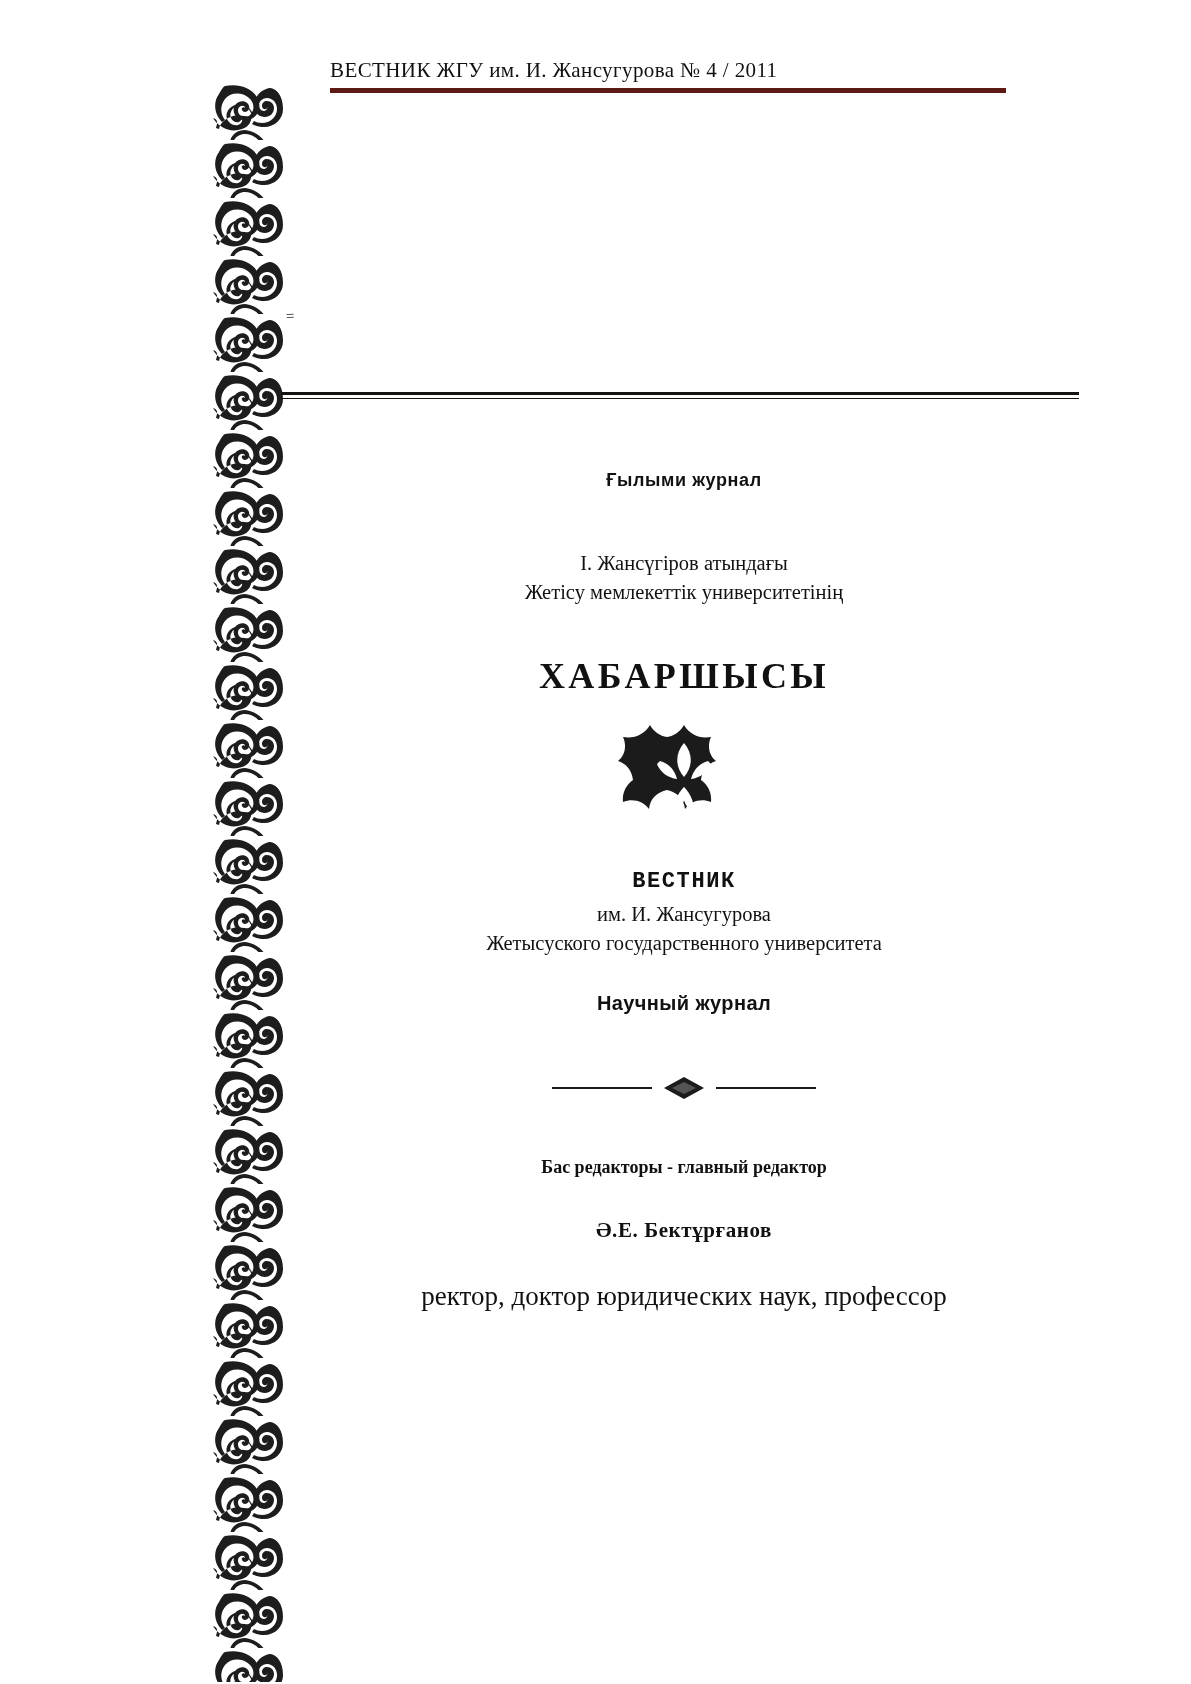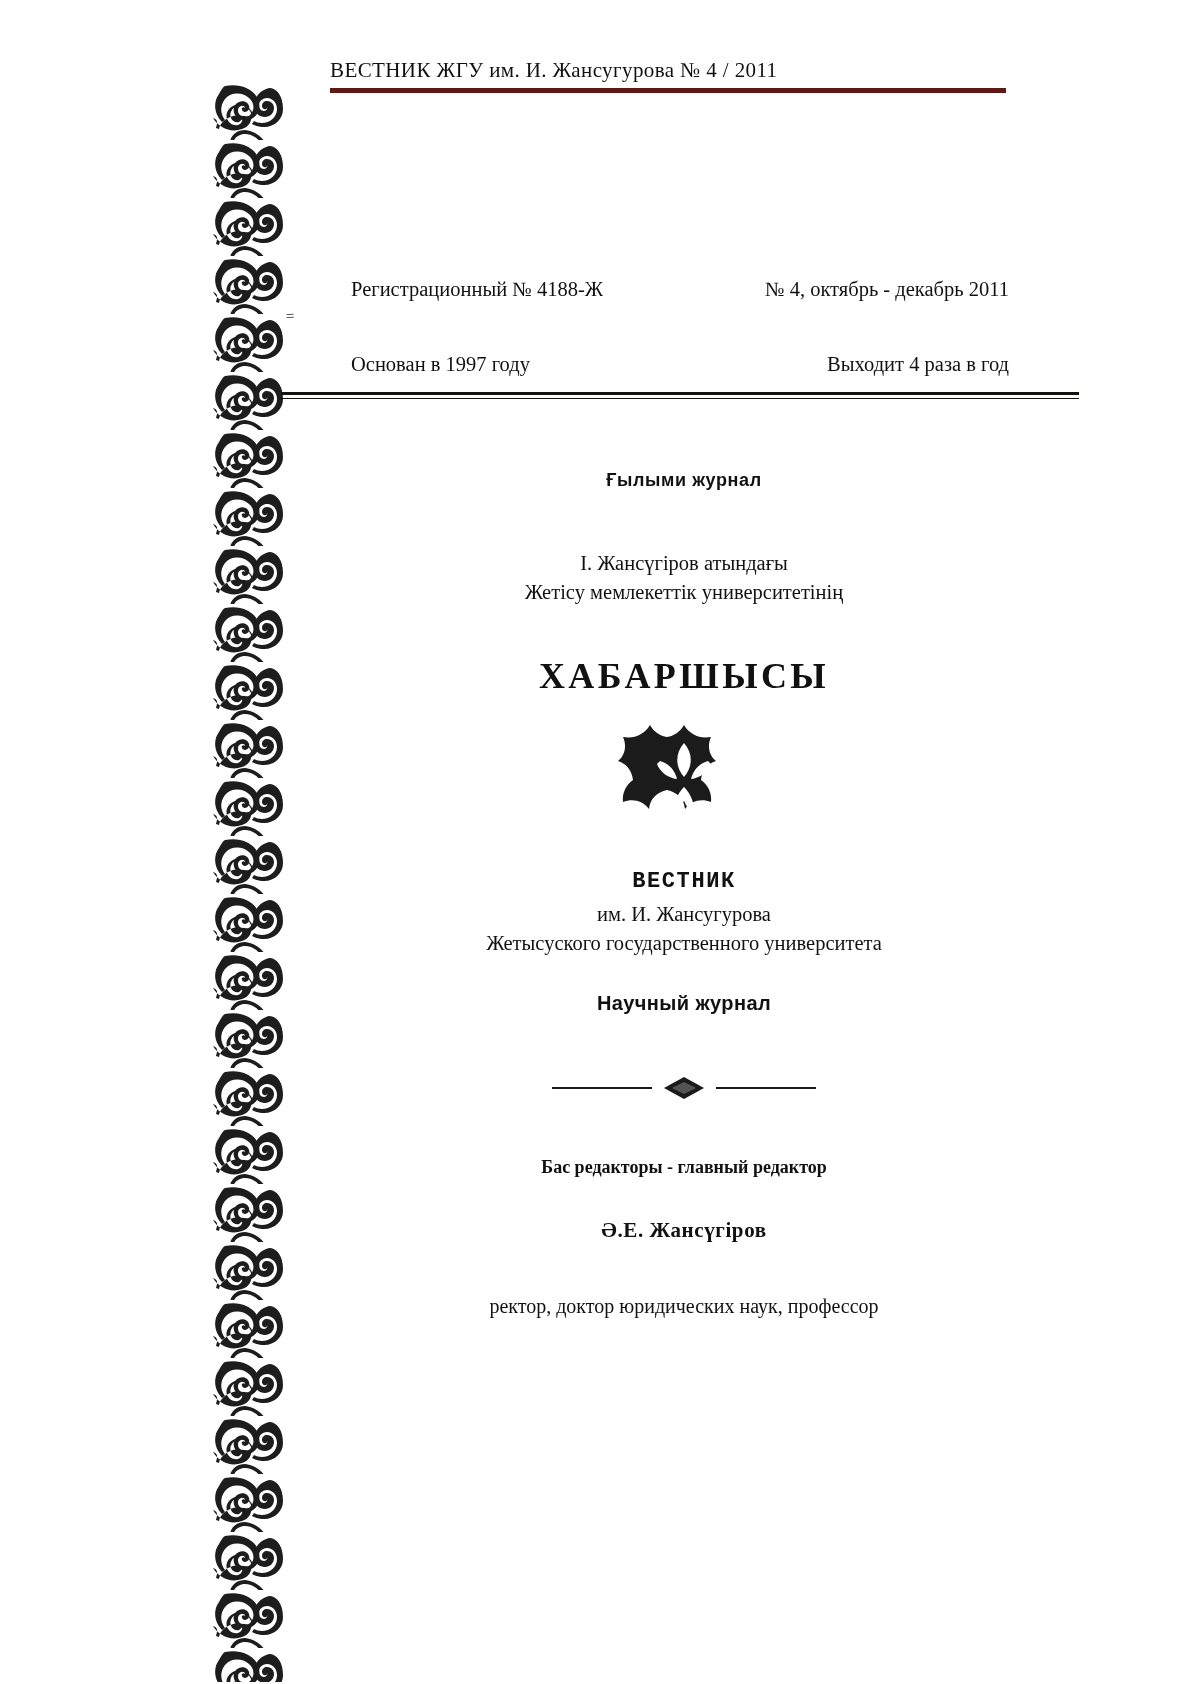--- a/index.html
+++ b/index.html
@@ -161,22 +161,22 @@
     font-size: 18px;
     font-weight: bold;
   }
   .editor-name {
     margin-top: 40px;
     font-weight: bold;
     font-size: 21px;
     letter-spacing: 0.6px;
   }
   .editor-title {
-    margin-top: 52px;
-    font-size: 20px;
+    margin-top: 38px;
+    font-size: 27px;
   }
 </style>
 </head>
 <body>
 
 <div class="running-head">ВЕСТНИК  ЖГУ им. И. Жансугурова  № 4 / 2011</div>
 <div class="rule-top"></div>
 
 <div class="ornament-column" id="ornament-column">
   <svg class="motif" viewBox="0 0 84 58" aria-hidden="true">
@@ -399,28 +399,20 @@
     <g fill="currentColor">
       <path d="M20 4 c14-3 28 2 33 13 3 7 1 15-5 19 -6 4-14 3-18-3 -3-5-1-11 4-13 4-2 9 0 10 4 1 3-1 6-4 6 -2 0-4-2-3-4 1-1 2-1 3 0 0-2-2-3-4-2 -3 1-4 5-2 8 3 4 9 4 12 0 4-5 3-12-2-16 -7-6-18-6-24 1 -5 6-5 15 0 21 l-3 2 C9 32 8 20 14 12 16 8 18 5 20 4z"></path>
       <path d="M64 6 c-8 2-14 8-15 16 -1 7 4 13 11 13 5 0 9-4 9-9 0-4-3-7-7-7 -3 0-5 2-5 5 0 2 2 4 4 3 1 0 1-1 1-2 1 2-1 4-3 4 -3 0-5-3-5-6 0-4 4-7 8-7 6 0 10 5 10 11 0 8-7 14-15 14 -3 0-6-1-8-2 l-2 3 c4 2 8 3 12 3 11 0 19-8 19-18 C78 14 72 6 64 6z"></path>
       <path d="M8 36 c6 10 18 15 29 11 7-2 11-9 9-16 -2-6-8-9-14-7 -5 2-8 7-6 12 1 3 5 5 8 4 2-1 3-3 2-5 -1-1-2-2-3-1 1-1 3 0 4 2 1 3-1 6-4 7 -5 1-9-2-11-6 -2-6 2-12 8-14 8-3 16 2 18 10 l3-1 C48 38 38 32 28 34 21 36 15 41 14 47 l-3-1 C12 42 14 38 8 36z"></path>
       <path d="M40 48 c9 1 17 6 21 14 l-4 1 c-3-6-10-11-17-11 -6 0-11 4-12 9 l-3-1 c1-7 7-12 15-12z"></path>
     </g>
   </svg>
   </div>
 
 <div class="info-block">
-  <div class="info-row first">
-    <span class="left">Регистрационный  № 4188-Ж</span>
-    <span class="right">№ 4,  октябрь - декабрь 2011</span>
-  </div>
-  <div class="info-row second">
-    <span class="left">Основан в 1997 году</span>
-    <span class="right">Выходит 4 раза в год</span>
-  </div>
 </div>
 <div class="equals-mark">=</div>
 
 <div class="rule-double">
   <div class="thick"></div>
   <div class="thin"></div>
 </div>
 
 <div class="center-col">
 
@@ -455,16 +447,16 @@
 
   
   <svg class="divider-orn" viewBox="0 0 280 26" aria-hidden="true">
     <line x1="8" y1="13" x2="108" y2="13" stroke="currentColor" stroke-width="2"></line>
     <line x1="172" y1="13" x2="272" y2="13" stroke="currentColor" stroke-width="2"></line>
     <polygon points="140,2 160,13 140,24 120,13" fill="currentColor"></polygon>
     <polygon points="140,7 152,13 140,19 128,13" fill="#ffffff" opacity="0.25"></polygon>
   </svg>
 
   <div class="editor-label">Бас  редакторы - главный редактор</div>
-  <div class="editor-name">Ә.Е.  Жансүгіров</div>
+  <div class="editor-name">Ә.Е.  Бектұрғанов</div>
   <div class="editor-title">ректор, доктор юридических  наук, профессор</div>
 
 </div>
 
 </body></html>

